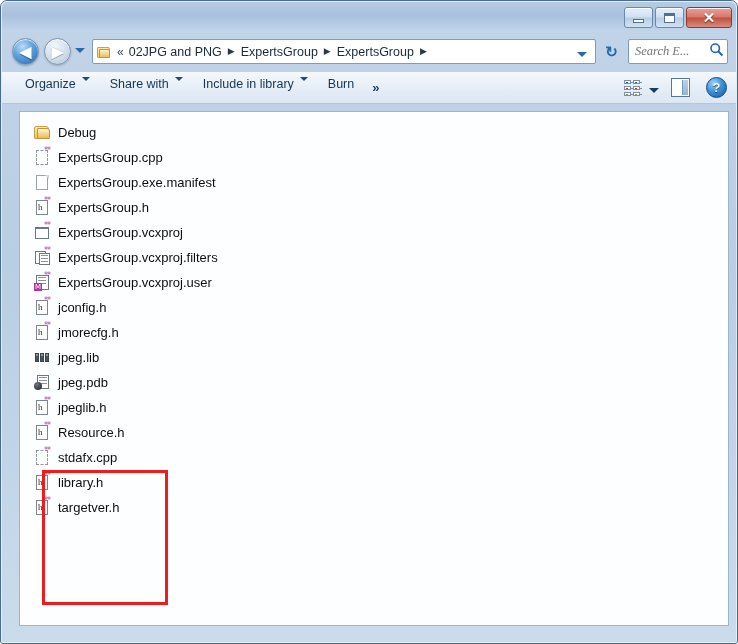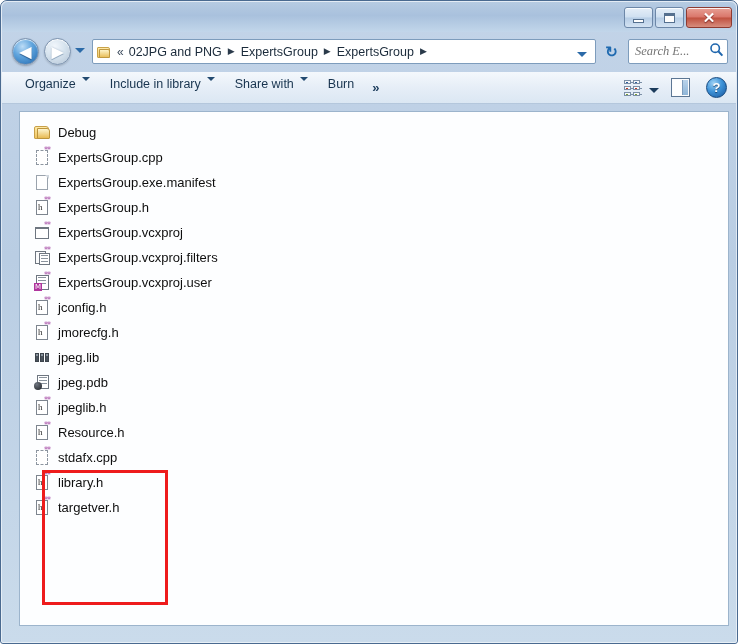--- a/index.html
+++ b/index.html
@@ -560,25 +560,25 @@
       </span>
     </div>
   </div>
 
   <div id="toolbar">
     <div class="tb-item">
       <span>Organize</span>
       <span class="tb-caret"></span>
     </div>
     <div class="tb-item">
+      <span>Share with</span>
+      <span class="tb-caret"></span>
+    </div>
+    <div class="tb-item">
       <span>Include in library</span>
-      <span class="tb-caret"></span>
-    </div>
-    <div class="tb-item">
-      <span>Share with</span>
       <span class="tb-caret"></span>
     </div>
     <div class="tb-item">
       <span>Burn</span>
     </div>
     <div id="toolbar-overflow">»</div>
 
     <div class="tb-right">
       <div id="view-icon">
         <div class="view-col">

